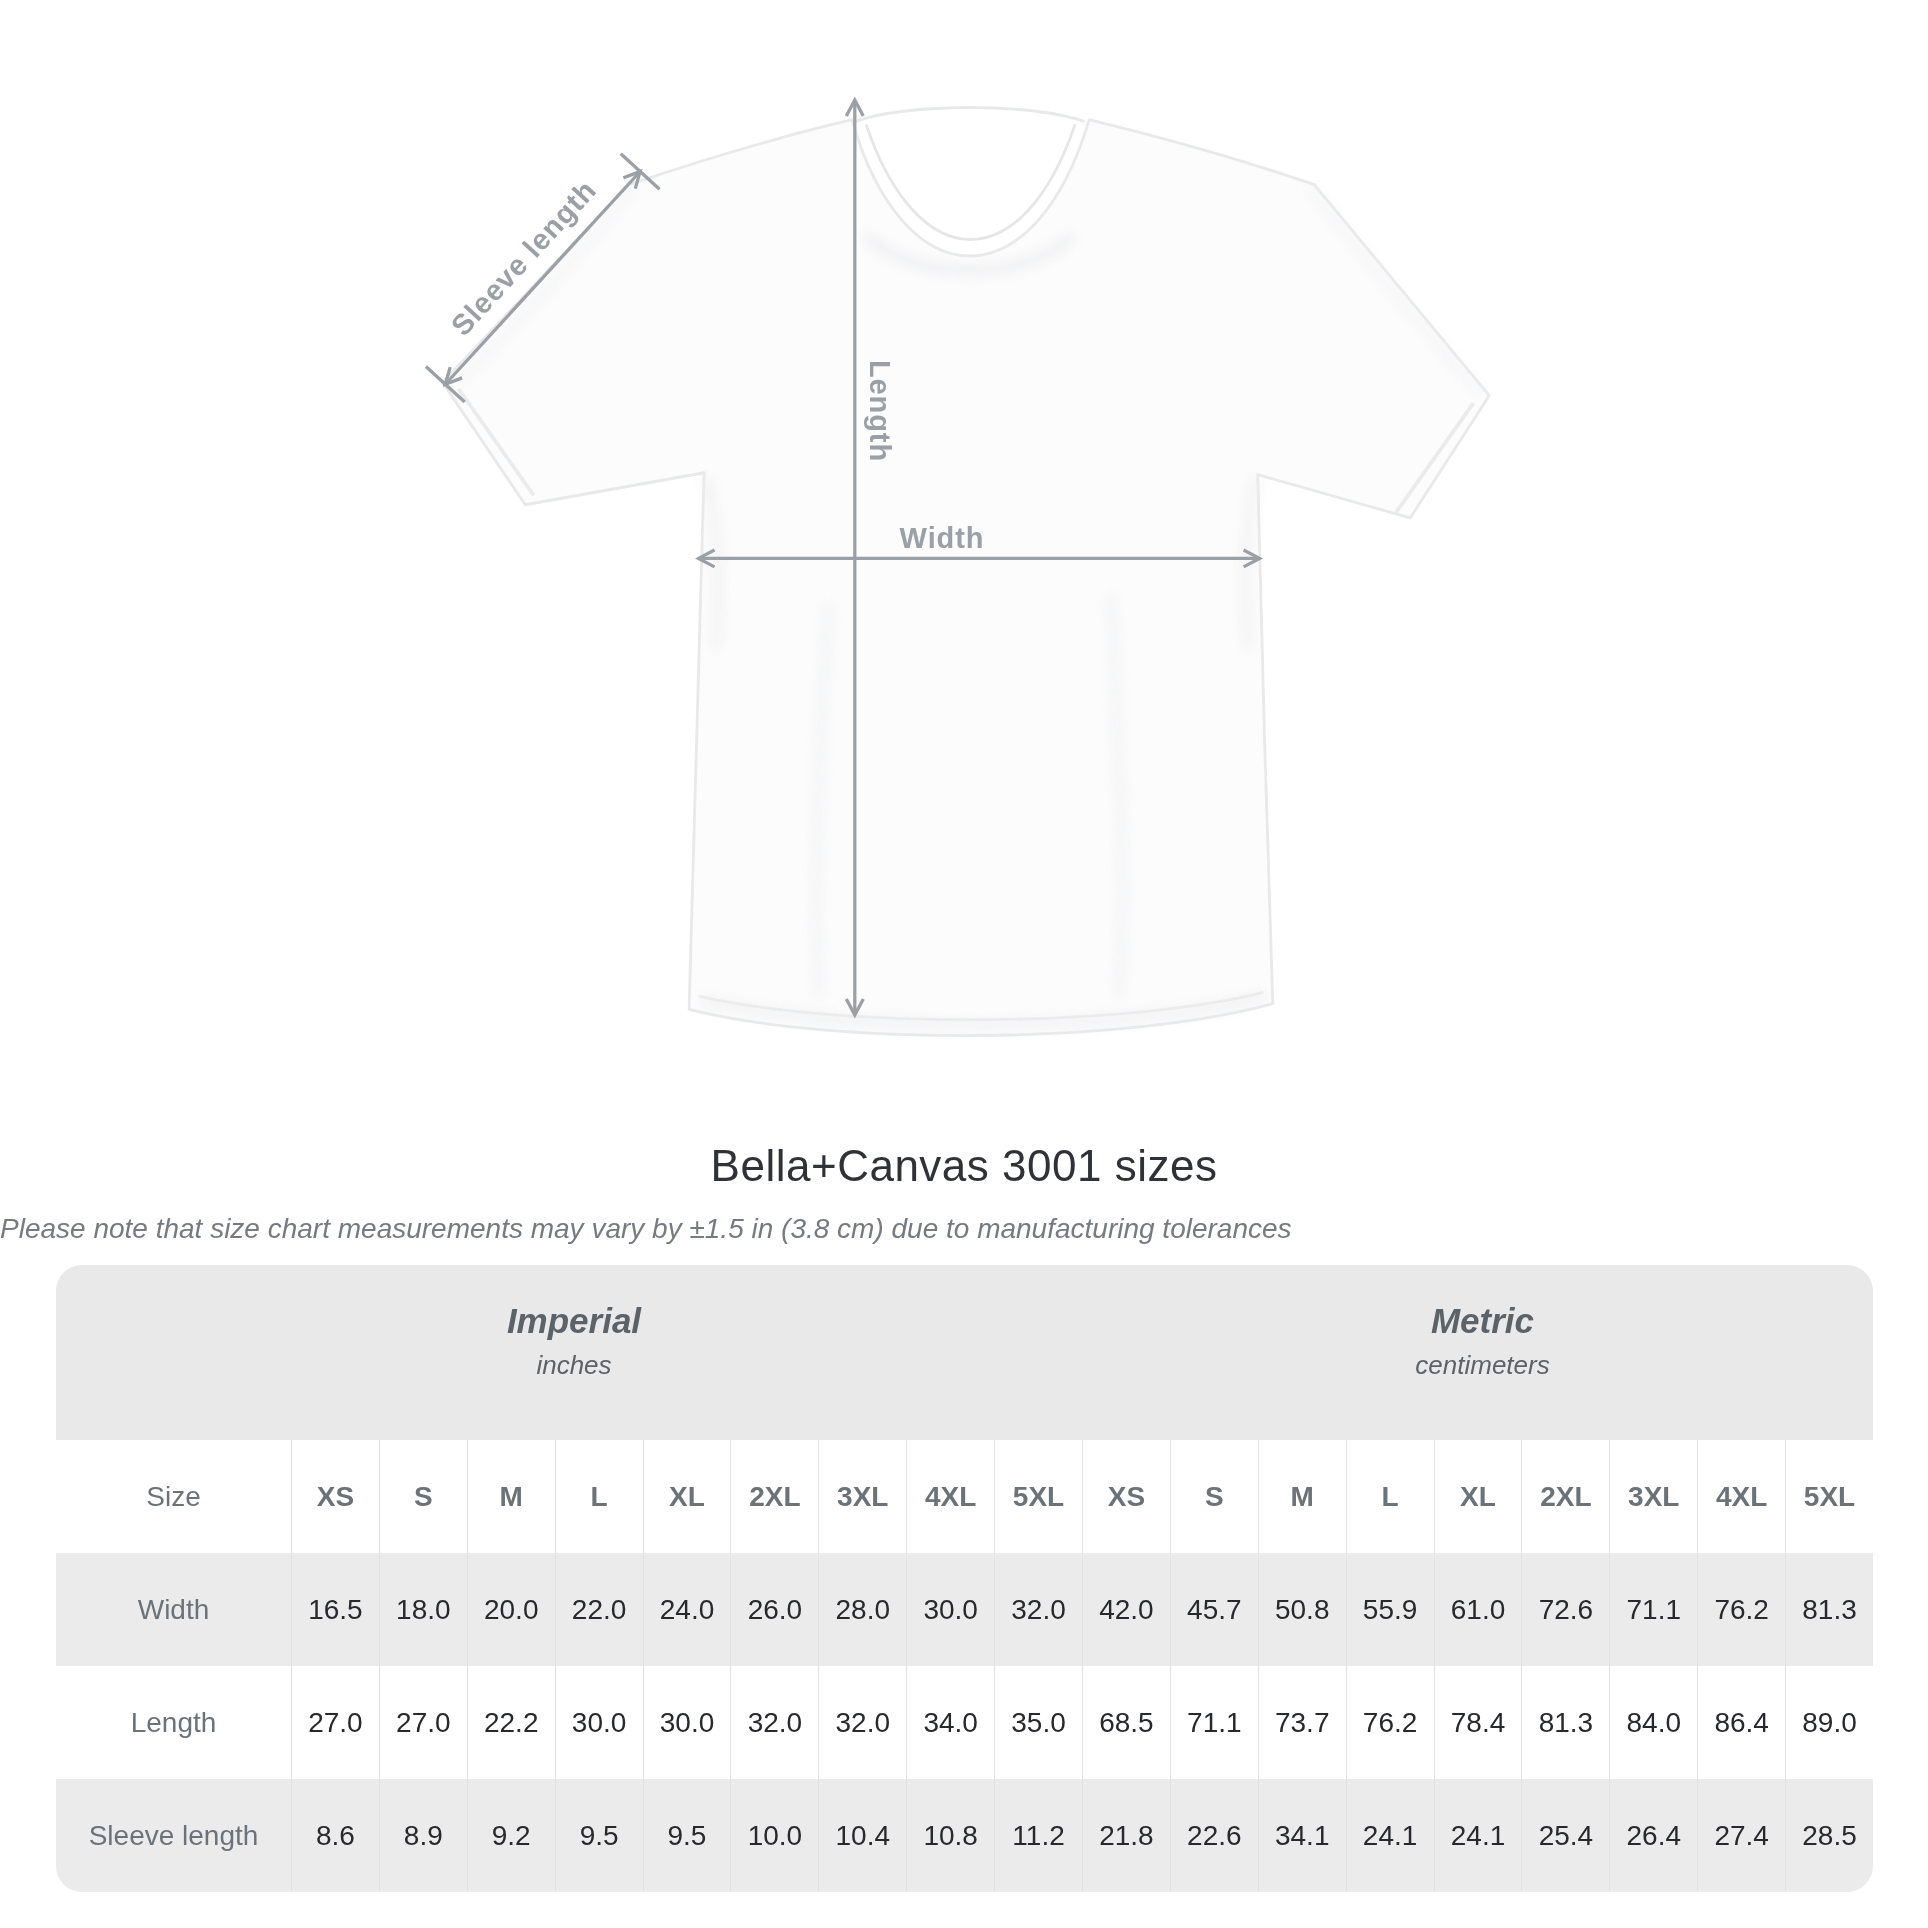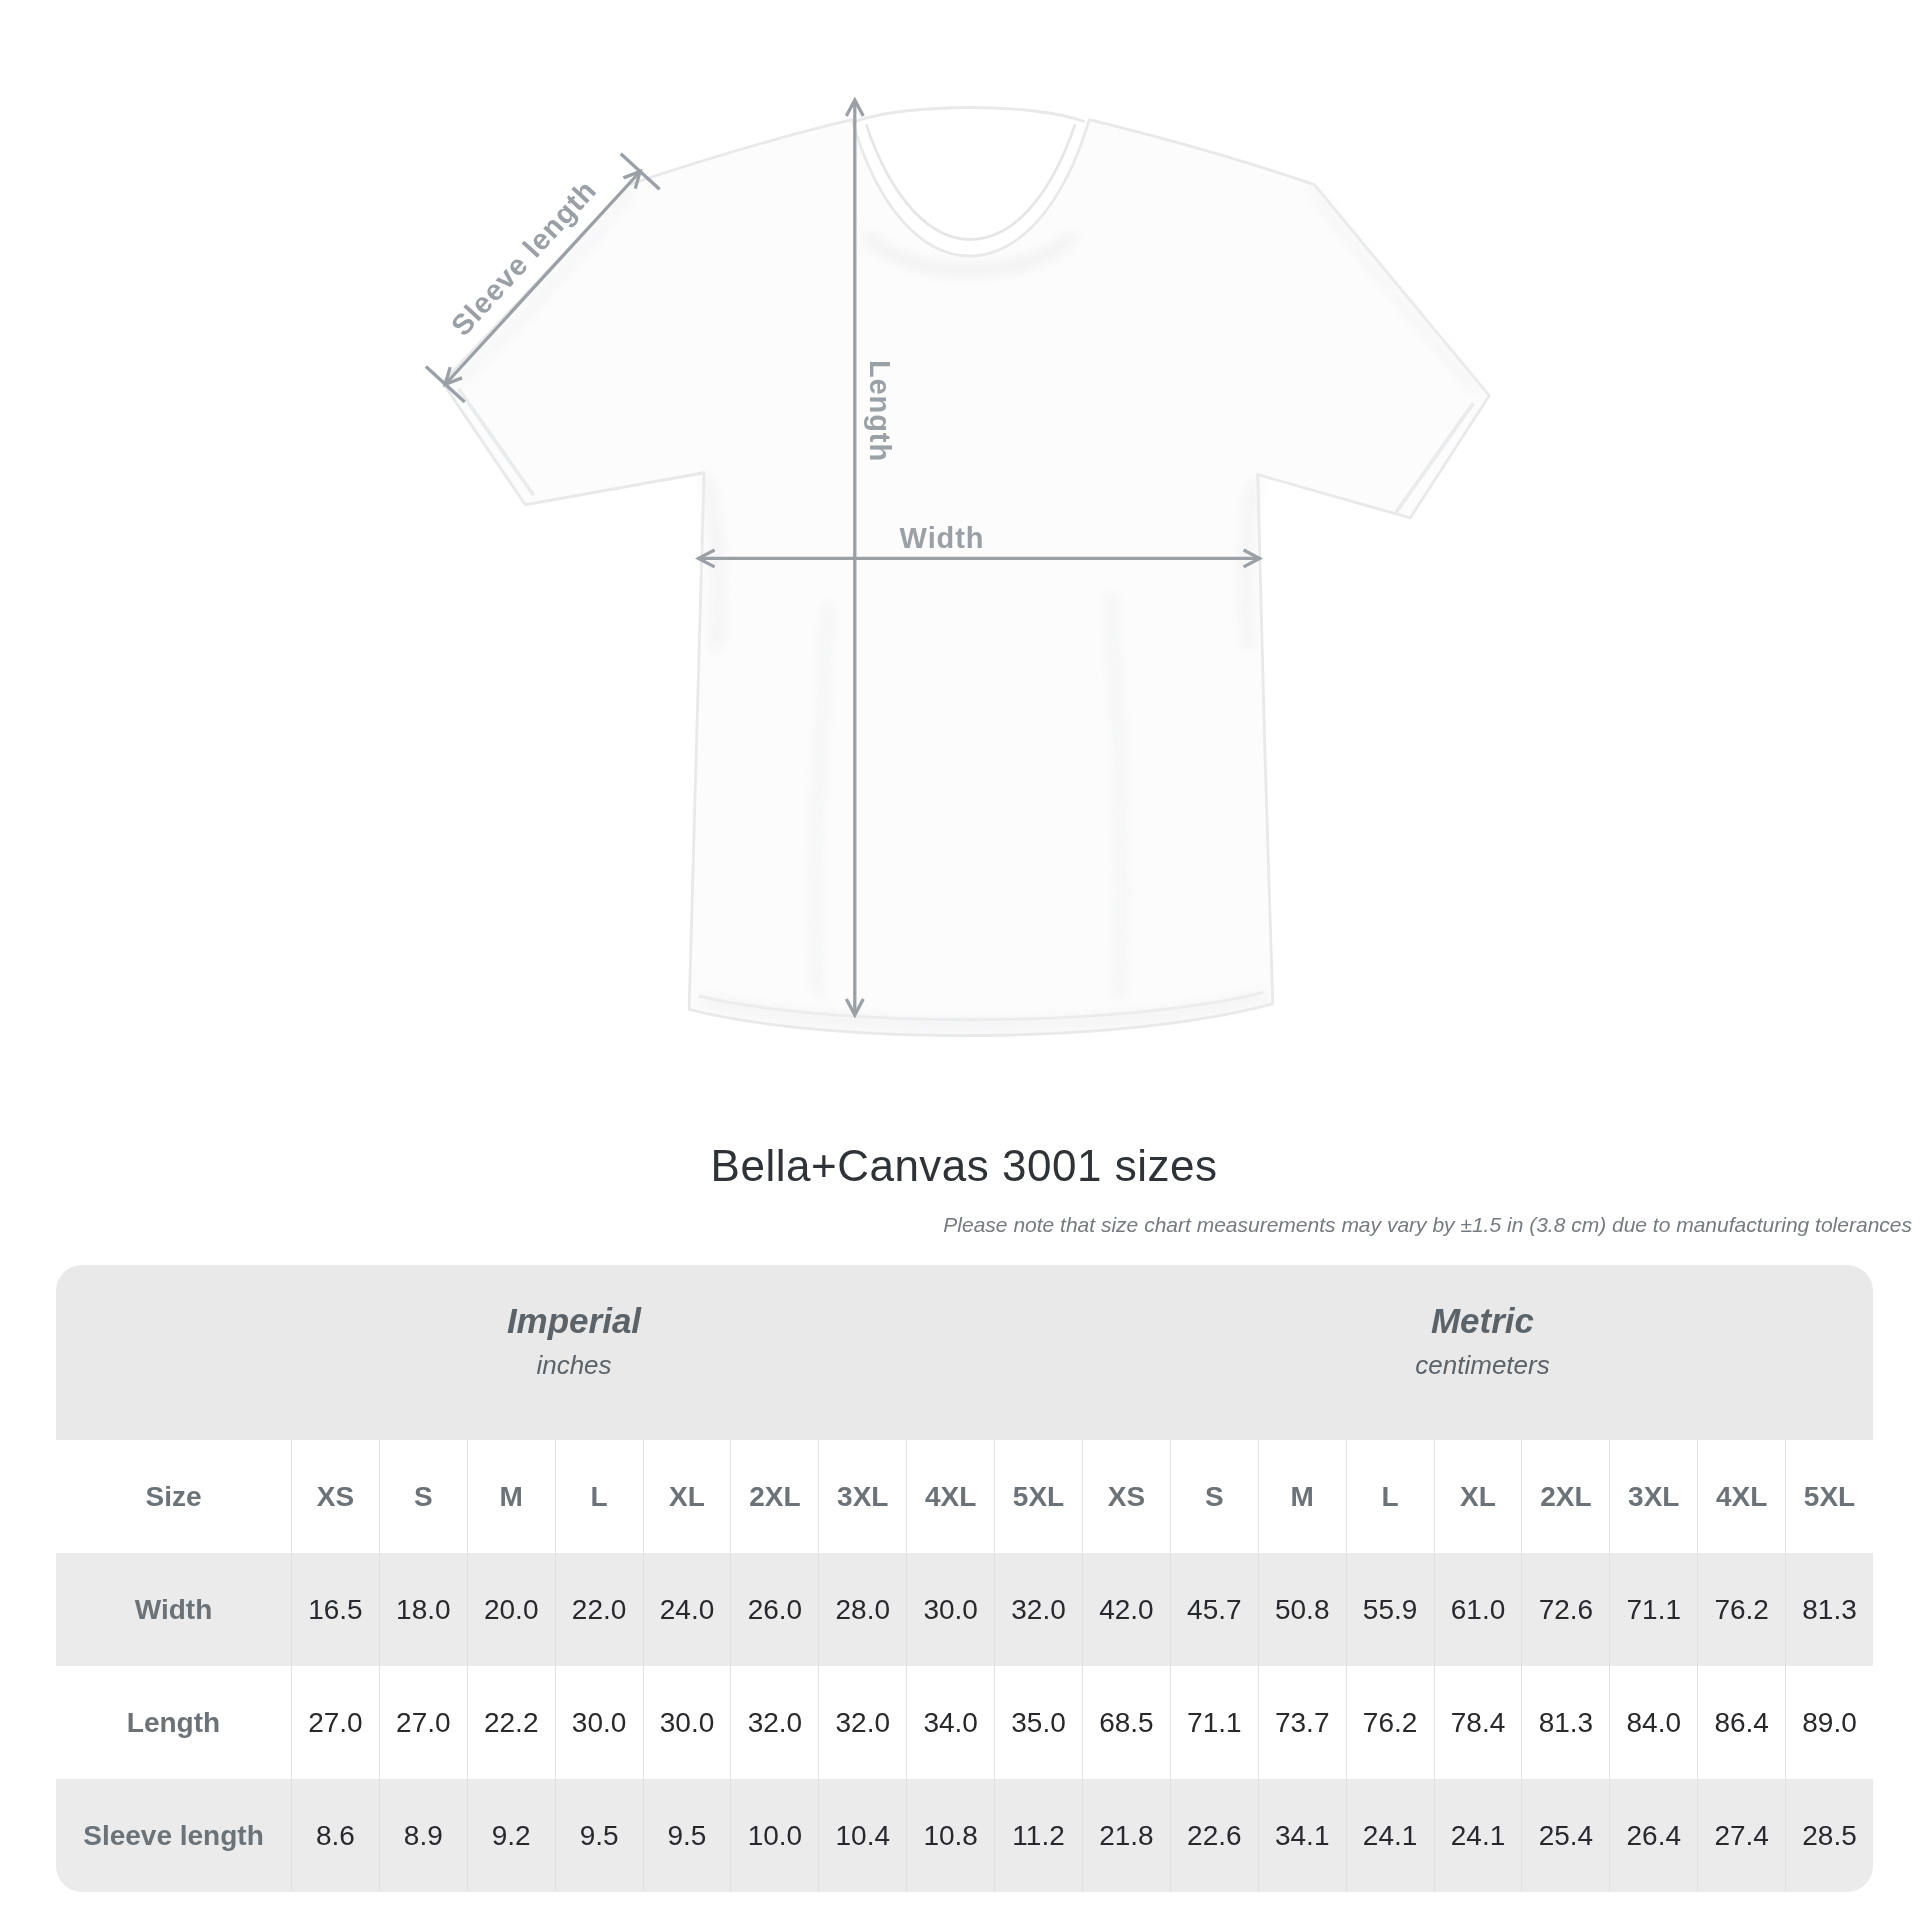--- a/index.html
+++ b/index.html
@@ -16,22 +16,22 @@
   }
   .anno.sleeve { left:524px; top:258px; transform:translate(-50%,-50%) rotate(-47.5deg); }
   .anno.len    { left:879px; top:411px; transform:translate(-50%,-50%) rotate(90deg); }
   .anno.wid    { left:942px; top:538px; transform:translate(-50%,-50%); }
   
   .title {
     position:absolute; left:0; top:1141px; width:1928px; text-align:center;
     font-size:44px; font-weight:400; color:#2f3338; letter-spacing:0.5px; margin:0;
   }
   .note {
-    position:absolute; left:0; top:1213px; width:1912px; text-align:right;
-    font-size:21px; font-style:italic; color:#757b81; margin:0;
+    position:absolute; left:0; top:1213px; width:1912px; text-align:left;
+    font-size:28px; font-style:italic; color:#757b81; margin:0;
   }
   
   .tablewrap { position:absolute; left:56px; top:1265px; width:1817px; }
   .band {
     display:grid; grid-template-columns:1036px 1fr; height:175px;
     background:#e9e9ea; border-radius:26px 26px 0 0;
   }
   .bandcell { text-align:center; }
   .bandtitle { margin-top:36px; font-size:35px; font-weight:700; font-style:italic; color:#5c6368; }
   .bandunit  { margin-top:8.5px;  font-size:26px; font-style:italic; color:#5c6368; }
@@ -39,21 +39,21 @@
     display:grid; grid-template-columns:235px repeat(18,1fr); height:113px;
     background:#ffffff;
   }
   .trow.alt { background:#ebebec; }
   .trow.last { border-radius:0 0 26px 26px; overflow:hidden; }
   .cell {
     display:flex; align-items:center; justify-content:center;
     font-size:28px; color:#27292c; border-left:1.9px solid #e0e1e3;
   }
   .cell.rowhead {
-    border-left:none; font-weight:700; color:#6c7378;
+    border-left:none; font-weight:400; color:#6c7378;
   }
   .cell.sizehead { font-weight:700; color:#6c7378; }
 </style>
 </head>
 <body>
 
 <div class="page">
 
   <div class="diagram">
     <svg width="1928" height="1130" viewBox="0 0 2048 1200">

